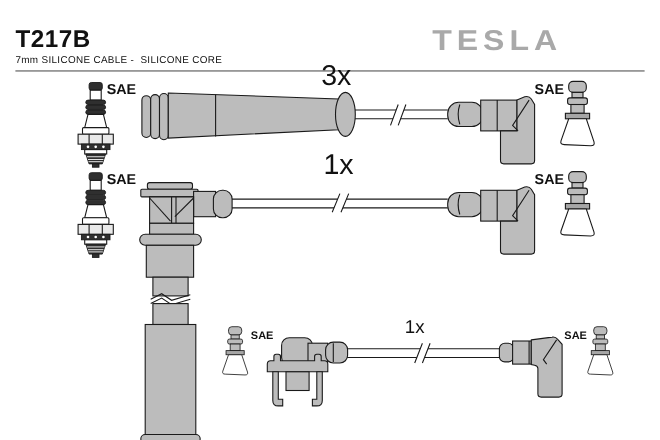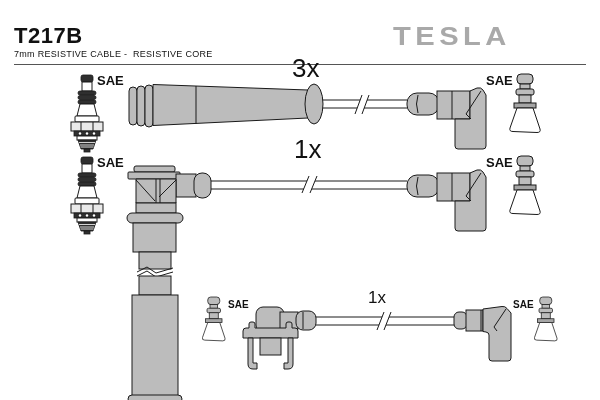--- a/index.html
+++ b/index.html
@@ -24,21 +24,21 @@
   .qty-sm{font-size:17px;}
   .sae{font-size:13px;font-weight:bold;}
   .sae-sm{font-size:10px;font-weight:bold;}
 </style>
 </head>
 <body>
 
 <div class="page">
 
   <div class="part">T217B</div>
-  <div class="sub">7mm RESISTIVE CABLE -  RESISTIVE CORE</div>
+  <div class="sub">7mm SILICONE CABLE -  SILICONE CORE</div>
   <div class="brand">TESLA</div>
   <div class="rule"></div>
 
   <svg class="diagram" width="600" height="400" viewBox="0 0 600 400">
     <defs>
       <g id="sparkplug">
         <rect class="dark" x="81" y="0" width="12" height="7" rx="2"></rect>
         <rect class="white" x="82" y="7" width="10" height="9"></rect>
         <rect class="dark" x="78" y="16" width="18" height="4" rx="2"></rect>
         <rect class="dark" x="78" y="20.5" width="18" height="4" rx="2"></rect>

